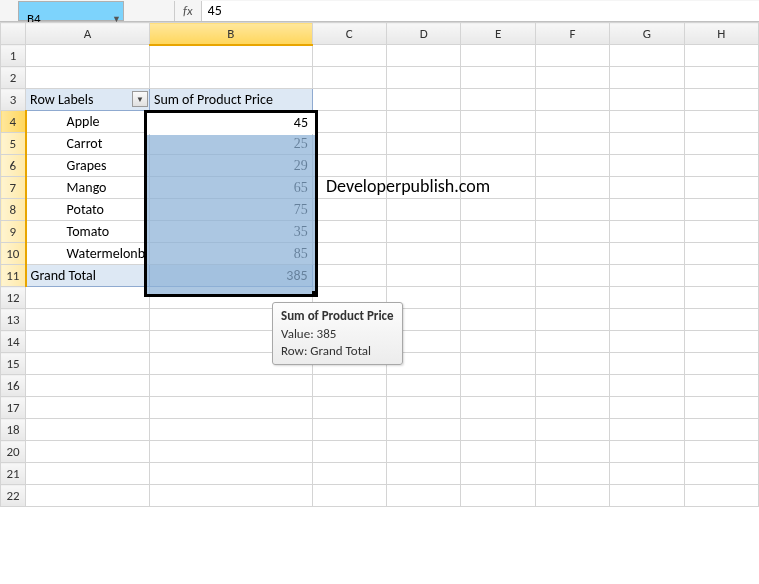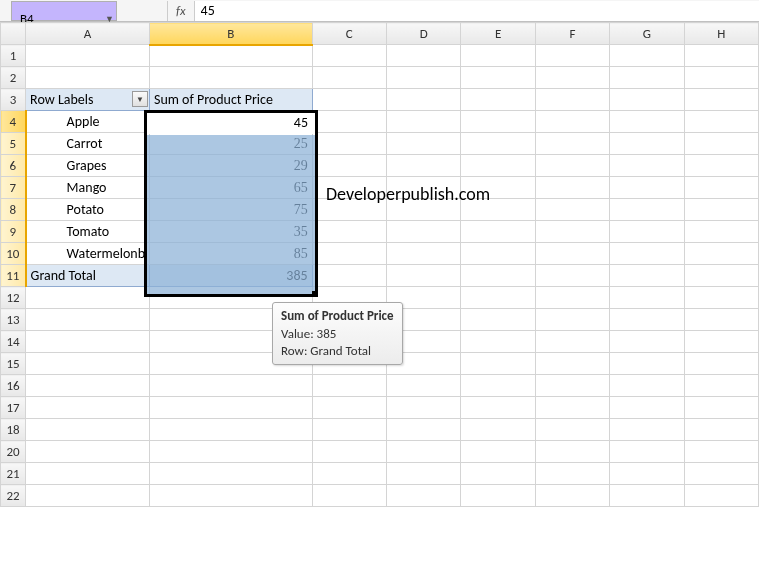--- a/index.html
+++ b/index.html
@@ -9,25 +9,25 @@
     display: flex;
     align-items: center;
     height: 22px;
     border-bottom: 1px solid #c0c0c0;
     background: #f5f5f5;
   }
   .name-box {
     width: 106px;
     height: 20px;
     border: 1px solid #b0b0b0;
-    background: #c4b5fd;
+    background: #7dd3fc;
     text-align: center;
     font-size: 13px;
     line-height: 18px;
-    margin-left: 11px;
+    margin-left: 18px;
     display: flex;
     align-items: center;
     justify-content: space-between;
     padding: 16px 2px 0 8px;
   }
   .name-box .dd { font-size: 9px; color: #555; }
   .fx-area { display: flex; align-items: center; flex: 1; }
   .fx-label { font-style: italic; font-size: 13px; padding: 0 8px; color: #555; border-left:1px solid #ccc; border-right:1px solid #ccc; height:20px; line-height:20px; margin-left:50px;}
   .formula-input {
     flex: 1; height: 20px; border: none; background: #fff; padding: 0 6px; font-size: 14px; font-family: Calibri, Arial, sans-serif;
@@ -131,21 +131,20 @@
     box-shadow: 1px 1px 2px rgba(0,0,0,0.15);
     line-height: 1.35;
   }
   .tooltip .tline1 { font-weight: bold; }
   
   .watermark {
     position: absolute;
     font-size: 18px;
     font-family: Calibri, Arial, sans-serif;
     color: #000;
-    margin-top: 8px;
   }
 </style>
 </head>
 <body>
 
 <div class="formula-bar">
   <div class="name-box">
     <span>B4</span>
     <span class="dd">▼</span>
   </div>

